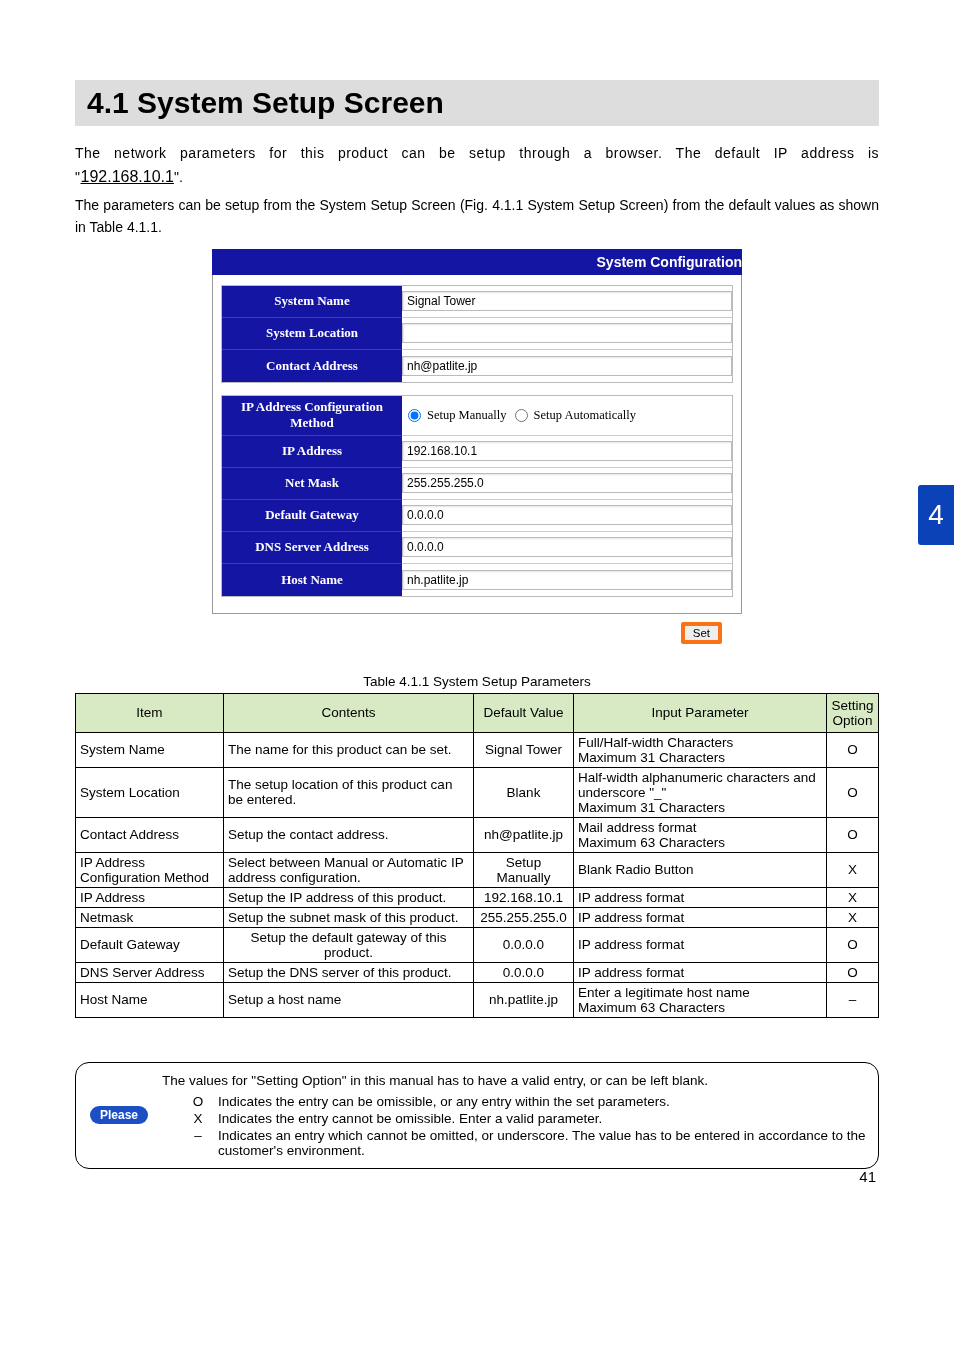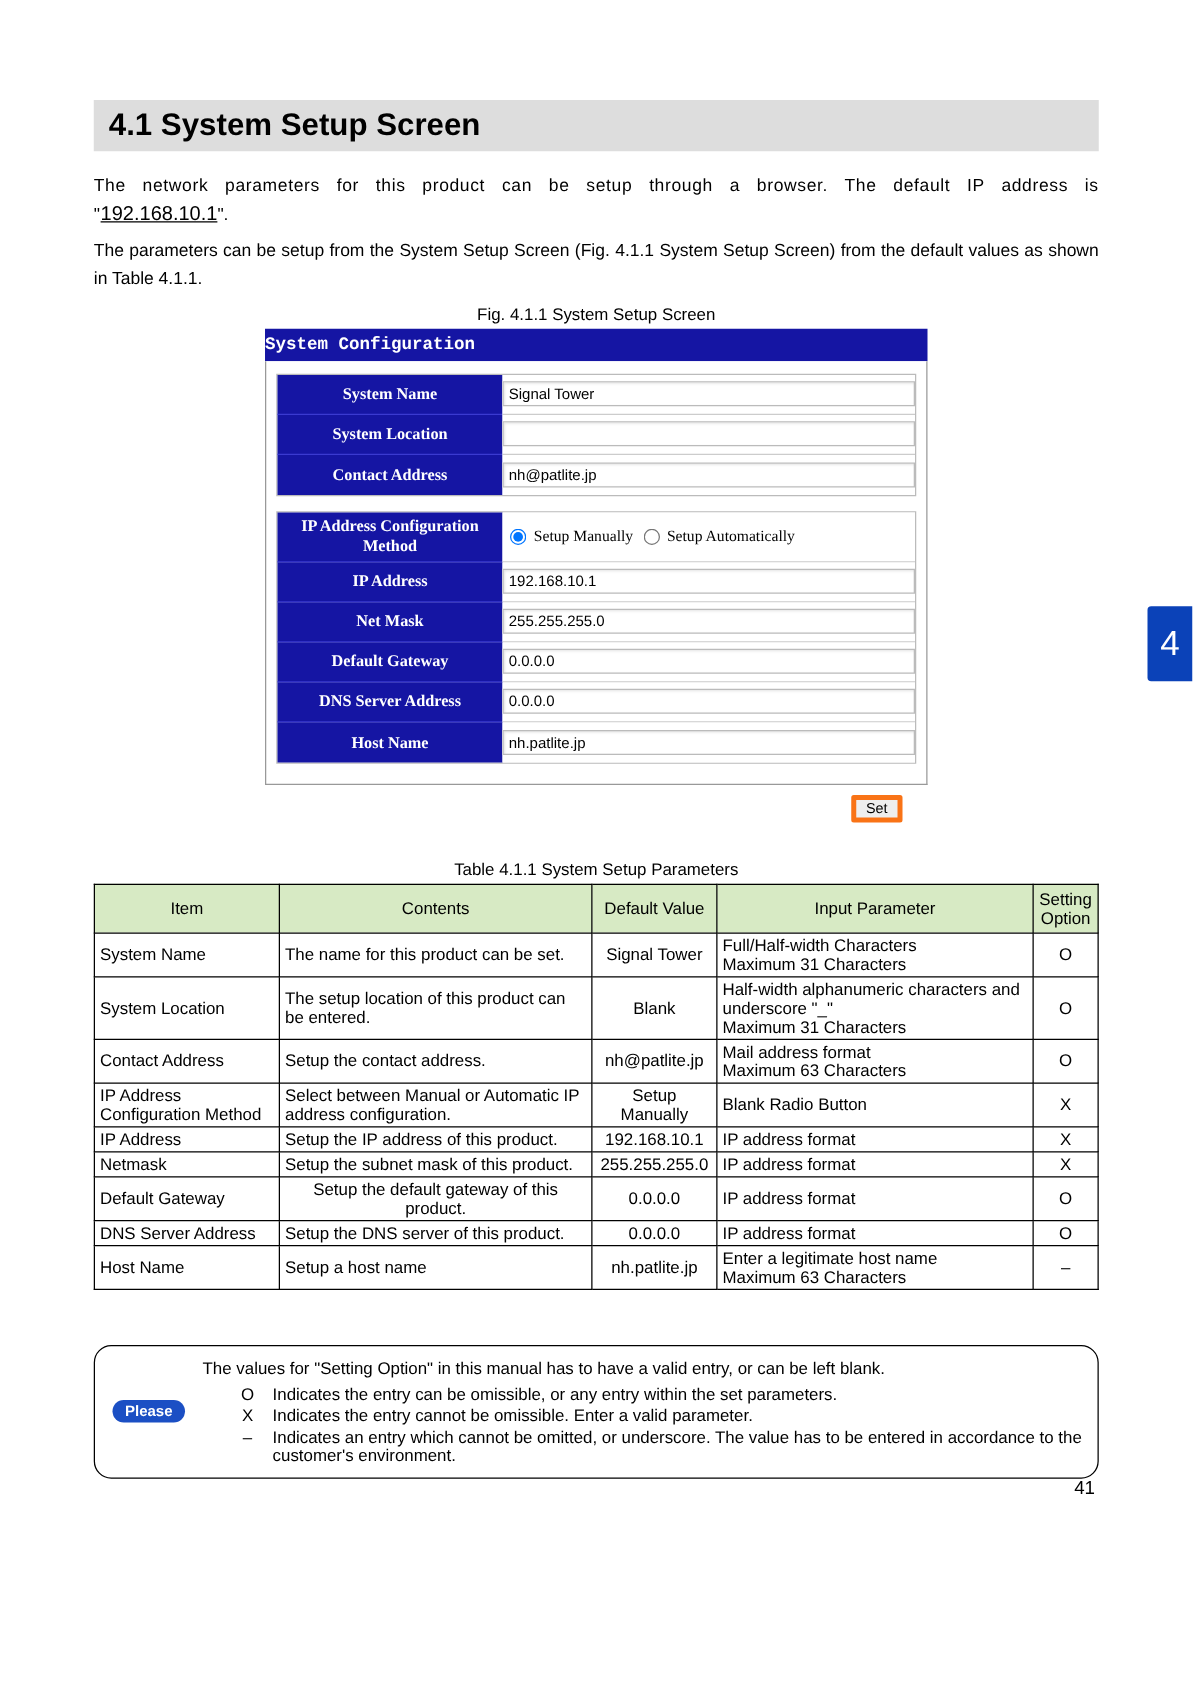--- a/index.html
+++ b/index.html
@@ -11,43 +11,43 @@
     background: #fff;
     width: 954px;
     position: relative;
   }
   .page {
     padding: 80px 75px 40px 75px;
     position: relative;
   }
   .section-hdr {
     background: #ddd;
-    font-size: 25px;
+    font-size: 30px;
     font-weight: bold;
     padding: 6px 12px;
     margin: 0 0 16px 0;
   }
   .intro {
     font-size: 14px;
     line-height: 1.6;
     text-align: justify;
   }
   .intro .spread { letter-spacing: 0.5px; word-spacing: 4px; }
   .ip-link { text-decoration: underline; font-size: 16px; }
   .fig-cap { text-align: center; font-size: 13.5px; margin: 8px 0 4px; }
   .tbl-cap { text-align: center; font-size: 13.5px; margin: 30px 0 4px; }
   .fig-wrap {
     width: 530px;
     margin: 0 auto;
   }
   .syshdr {
     background: #1515a3;
     color: #fff;
-    text-align: left;
-    font-family: Liberation Mono, monospace;
+    text-align: right;
+    font-family: Liberation Sans, sans-serif;
     font-weight: bold;
     padding: 5px 0;
     font-size: 14px;
   }
   .fig-body {
     border: 1px solid #999;
     border-top: none;
     padding: 10px 8px 4px;
     background: #fff;
   }
@@ -159,21 +159,20 @@
 <div class="page">
   <h1 class="section-hdr">4.1 System Setup Screen</h1>
 
   <div class="intro">
     <p style="margin:0 0 4px 0;">
       <span class="spread">The network parameters for this product can be setup through a browser.  The default IP address is "</span><span class="ip-link">192.168.10.1</span><span>".</span>
     </p>
     <p style="margin:0 0 10px 0;">The parameters can be setup from the System Setup Screen (Fig. 4.1.1 System Setup Screen) from the default values as shown in Table 4.1.1.</p>
   </div>
 
-  <div class="fig-cap">Fig. 4.1.1 System Setup Screen</div>
 
   <div class="fig-wrap">
     <div class="syshdr">System Configuration</div>
     <div class="fig-body">
       <table class="ftbl">
         <tbody>
             <tr>
           <td class="flbl">System Name</td>
           <td class="fval"><input class="finput" value="Signal Tower" style=""></td>
         </tr>

